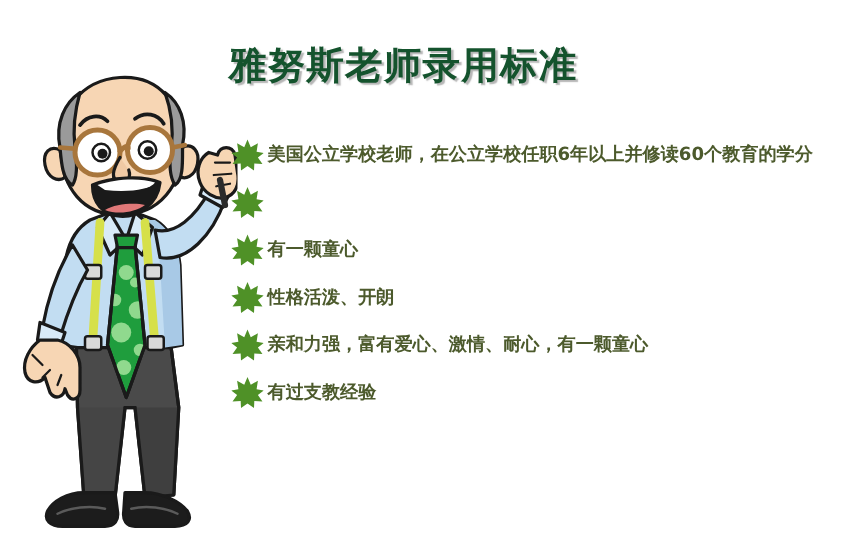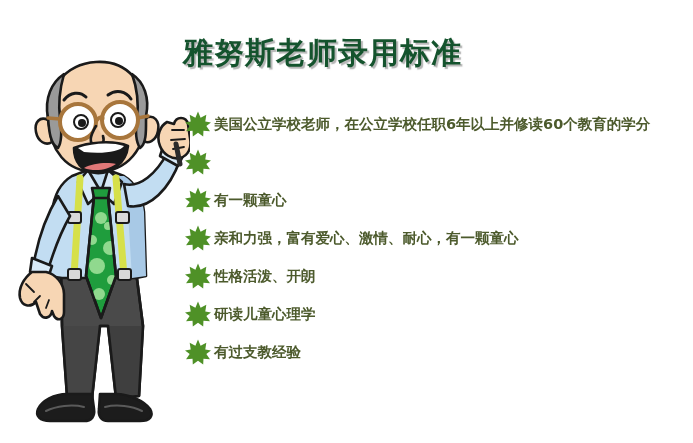--- a/index.html
+++ b/index.html
@@ -185,36 +185,30 @@
       <svg class="bullet-star" viewBox="0 0 100 100">
         <polygon fill="#4f9127" points="50,2 60,26 82,14 78,40 100,44 82,58 96,78 71,76 70,98 50,84 30,98 29,76 4,78 18,58 0,44 22,40 18,14 40,26"></polygon>
       </svg>
       <span class="bullet-text">有一颗童心</span>
     </div>
 
     <div class="bullet-row">
       <svg class="bullet-star" viewBox="0 0 100 100">
         <polygon fill="#4f9127" points="50,2 60,26 82,14 78,40 100,44 82,58 96,78 71,76 70,98 50,84 30,98 29,76 4,78 18,58 0,44 22,40 18,14 40,26"></polygon>
       </svg>
+      <span class="bullet-text">性格活泼、开朗</span>
+    </div>
+
+    <div class="bullet-row">
+      <svg class="bullet-star" viewBox="0 0 100 100">
+        <polygon fill="#4f9127" points="50,2 60,26 82,14 78,40 100,44 82,58 96,78 71,76 70,98 50,84 30,98 29,76 4,78 18,58 0,44 22,40 18,14 40,26"></polygon>
+      </svg>
       <span class="bullet-text">亲和力强，富有爱心、激情、耐心，有一颗童心</span>
     </div>
 
-    <div class="bullet-row">
-      <svg class="bullet-star" viewBox="0 0 100 100">
-        <polygon fill="#4f9127" points="50,2 60,26 82,14 78,40 100,44 82,58 96,78 71,76 70,98 50,84 30,98 29,76 4,78 18,58 0,44 22,40 18,14 40,26"></polygon>
-      </svg>
-      <span class="bullet-text">性格活泼、开朗</span>
-    </div>
-
-    <div class="bullet-row">
-      <svg class="bullet-star" viewBox="0 0 100 100">
-        <polygon fill="#4f9127" points="50,2 60,26 82,14 78,40 100,44 82,58 96,78 71,76 70,98 50,84 30,98 29,76 4,78 18,58 0,44 22,40 18,14 40,26"></polygon>
-      </svg>
-      <span class="bullet-text">研读儿童心理学</span>
-    </div>
 
     <div class="bullet-row">
       <svg class="bullet-star" viewBox="0 0 100 100">
         <polygon fill="#4f9127" points="50,2 60,26 82,14 78,40 100,44 82,58 96,78 71,76 70,98 50,84 30,98 29,76 4,78 18,58 0,44 22,40 18,14 40,26"></polygon>
       </svg>
       <span class="bullet-text">有过支教经验</span>
     </div>
 
   </div>
 </div>

